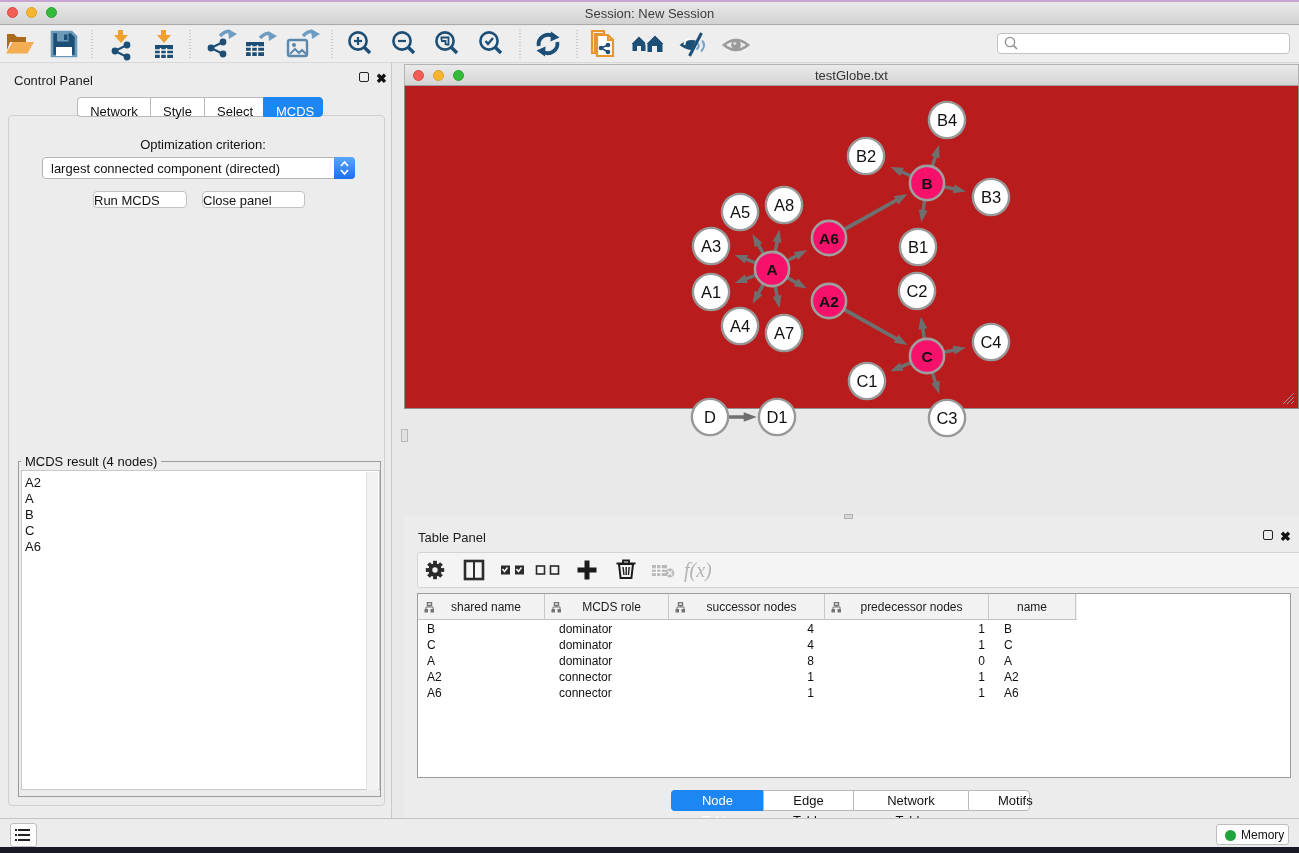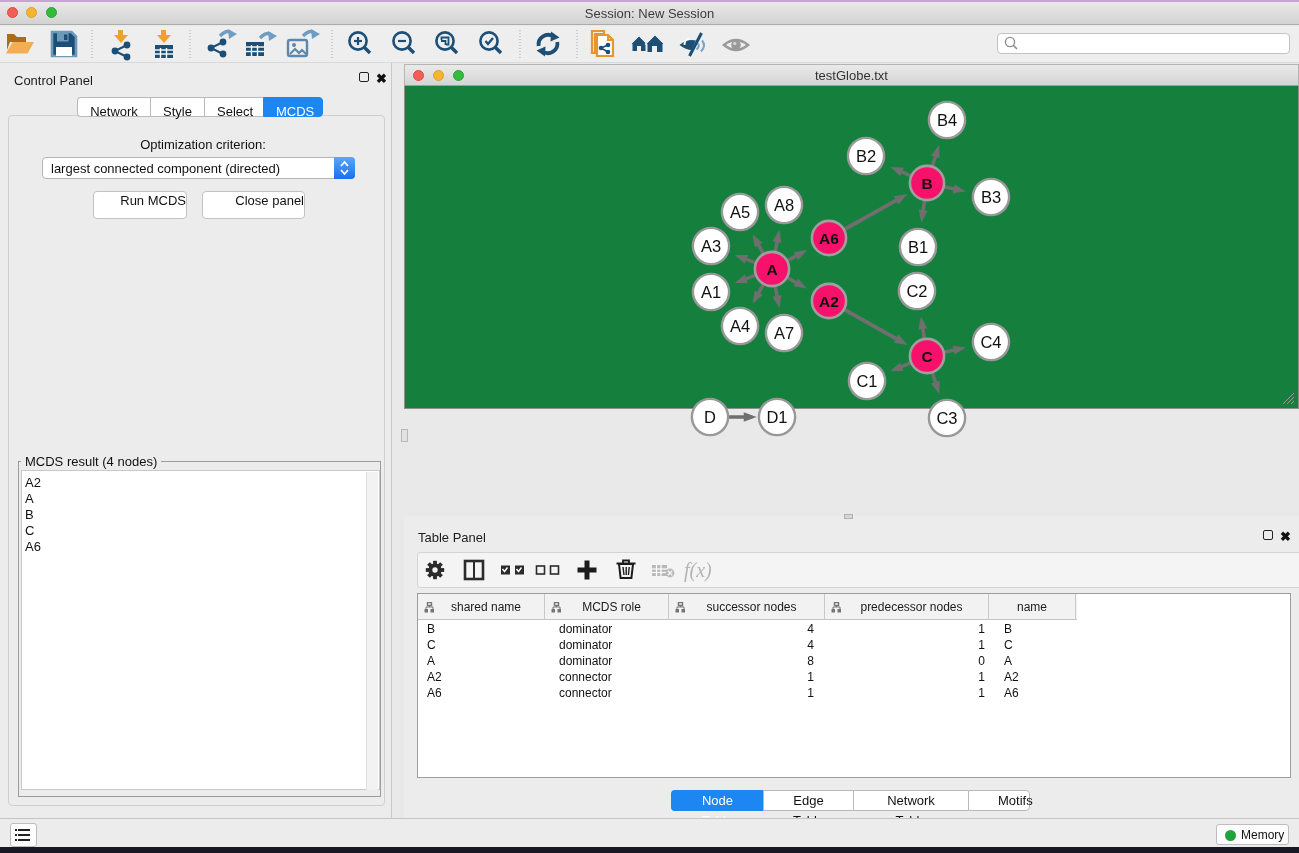--- a/index.html
+++ b/index.html
@@ -26,32 +26,32 @@
 #cpcontent { position:absolute; left:8px; top:52px; width:377px; height:691px; border:1px solid #cfcfcf; border-radius:4px; background:#ececec; }
 #cptabs { position:absolute; left:77px; top:34px; height:20px; display:flex; }
 .cptab { height:20px; line-height:19px; font-size:13px; padding:4px 12px; background:#fff; border:1px solid #b9b9b9; border-right:none; color:#111; text-align:center; }
 .cptab.first { border-radius:4px 0 0 4px; }
 .cptab.last { border-radius:0 4px 4px 0; border-right:1px solid #b9b9b9; }
 .cptab.sel { background:#1c86f2; color:#fff; border-color:#1c86f2; }
 #optlabel { position:absolute; left:7px; top:74px; width:392px; text-align:center; font-size:13px; color:#111; }
 #dropdown { position:absolute; left:42px; top:94px; width:313px; height:22px; background:#fff; border:1px solid #b5b5b5; border-radius:4px; }
 #dropdown .dtext { position:absolute; left:8px; top:0; line-height:21px; font-size:13px; color:#111; }
 #dropdown .dbtn { position:absolute; right:-1px; top:-1px; width:21px; height:22px; background:linear-gradient(#5aa7f7,#1c6ef0); border-radius:0 4px 4px 0; }
-.btn { position:absolute; height:28px; background:#fff; border:1px solid #c2c2c2; border-radius:4px; font-size:13px; color:#111; text-align:right; line-height:18px; }
+.btn { position:absolute; height:17px; background:#fff; border:1px solid #c2c2c2; border-radius:4px; font-size:13px; color:#111; text-align:left; line-height:18px; }
 
 #mcdsbox { position:absolute; left:18px; top:398px; width:363px; height:336px; border:1px solid #9c9c9c; }
 #mcdsbox .glabel { position:absolute; left:2px; top:-8px; background:#ececec; padding:0 4px; font-size:13px; color:#111; }
 #mcdslist { position:absolute; left:2px; top:8px; width:359px; height:320px; background:#fff; border:1px solid #c9c9c9; }
 #mcdslist .li { font-size:13px; color:#111; padding-left:3px; height:16px; line-height:16px; }
 #mcdslist .sbar { position:absolute; right:1px; top:1px; width:12px; height:318px; background:#f2f2f2; border-left:1px solid #e0e0e0; }
 
 #netwin { left:404px; top:1px; width:895px; height:449px; }
 #nettitle { position:absolute; left:0; top:0; width:895px; height:22px; background:linear-gradient(#eaeaea,#d4d4d4); border:1px solid #b4b4b4; border-bottom:1px solid #9f9f9f; }
 #nettitle .title { width:100%; text-align:center; font-size:13px; color:#333; line-height:21px; }
-#netcanvas { position:absolute; left:0; top:22px; width:895px; height:323px; background:#15803d; border:1px solid #8e8e8e; border-top:none; }
+#netcanvas { position:absolute; left:0; top:22px; width:895px; height:323px; background:#b91c1c; border:1px solid #8e8e8e; border-top:none; }
 
 #tpanel { left:404px; top:453px; width:895px; height:302px; background:#ececec; }
 .tphead { position:absolute; left:14px; top:14px; font-size:13px; color:#1c1c1c; }
 #ttoolbar { position:absolute; left:13px; top:36px; width:1044px; height:36px; background:#f4f4f4; border:1px solid #d4d4d4; border-radius:3px; }
 #ttable { position:absolute; left:13px; top:77px; width:874px; height:185px; background:#fff; border:1px solid #9d9d9d; }
 #thead { position:absolute; left:0; top:0; width:659px; height:26px; background:#f2f2f2; border-bottom:1px solid #c4c4c4; display:flex; }
 .th { position:relative; height:26px; border-right:1px solid #c8c8c8; font-size:12px; color:#1b1b1b; text-align:center; line-height:26px; }
 .trow { position:absolute; left:0; width:100%; height:16px; font-size:12px; color:#111; }
 .trow span { position:absolute; top:1px; }
 

